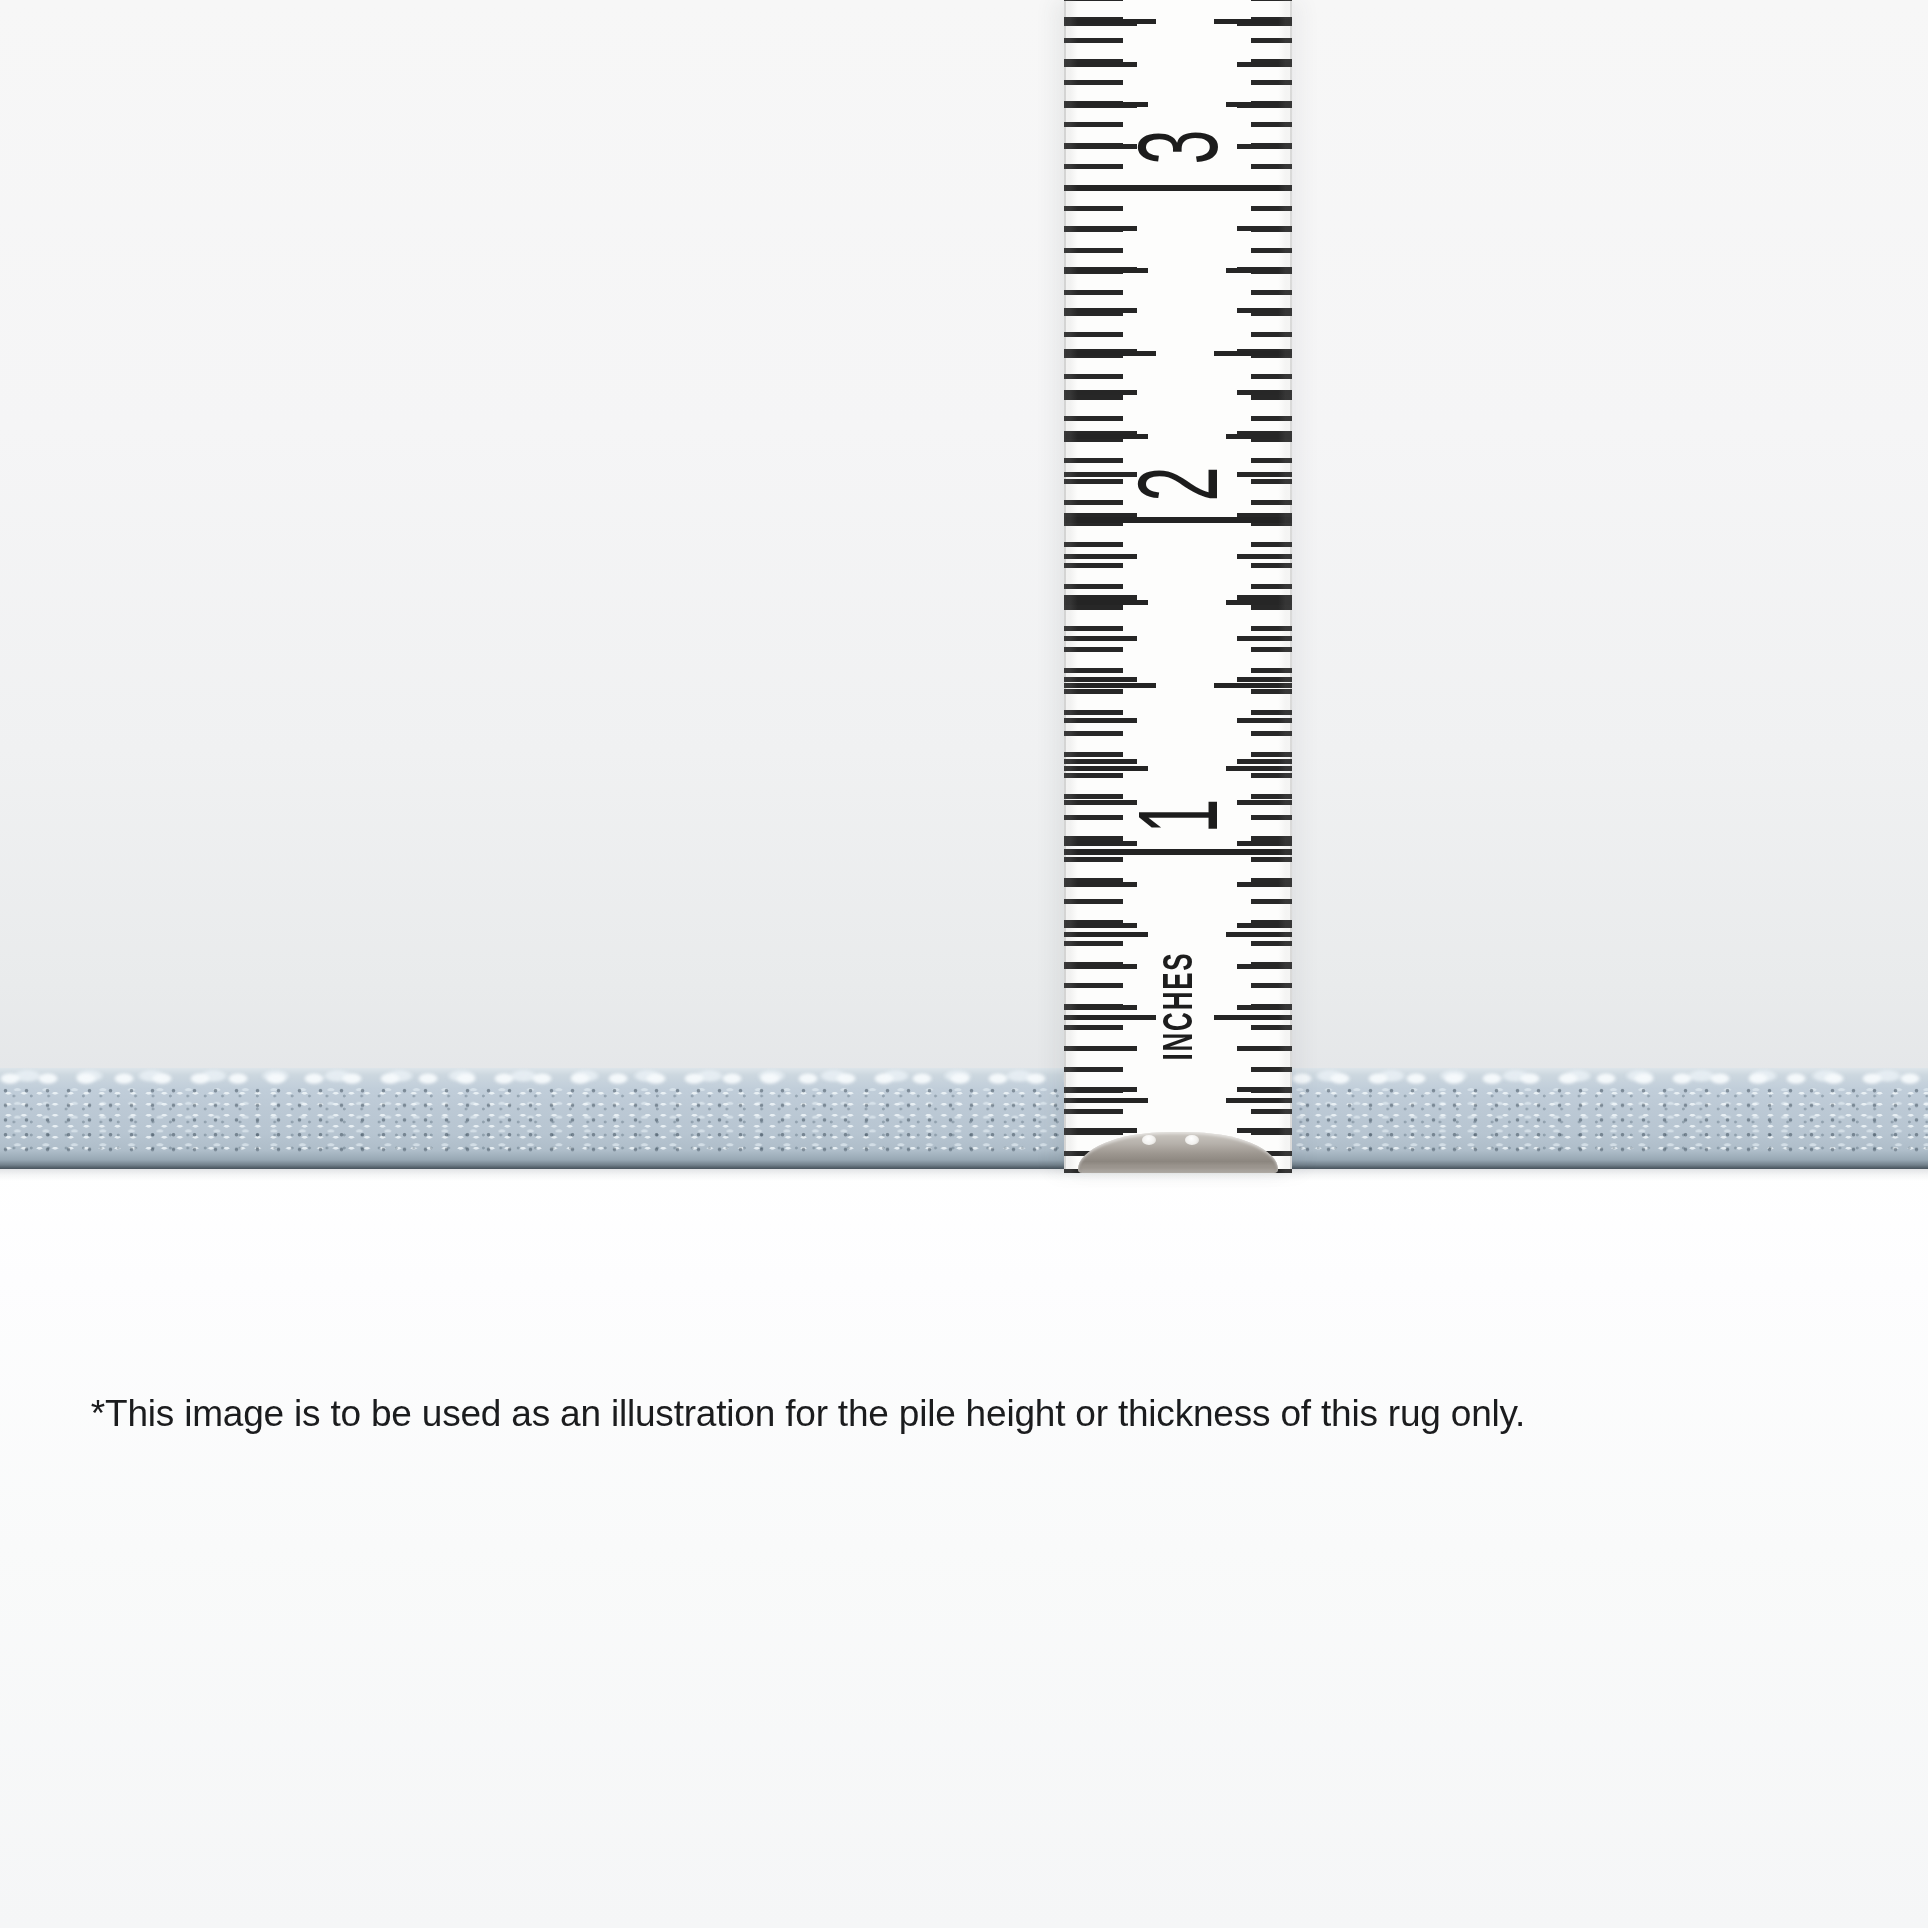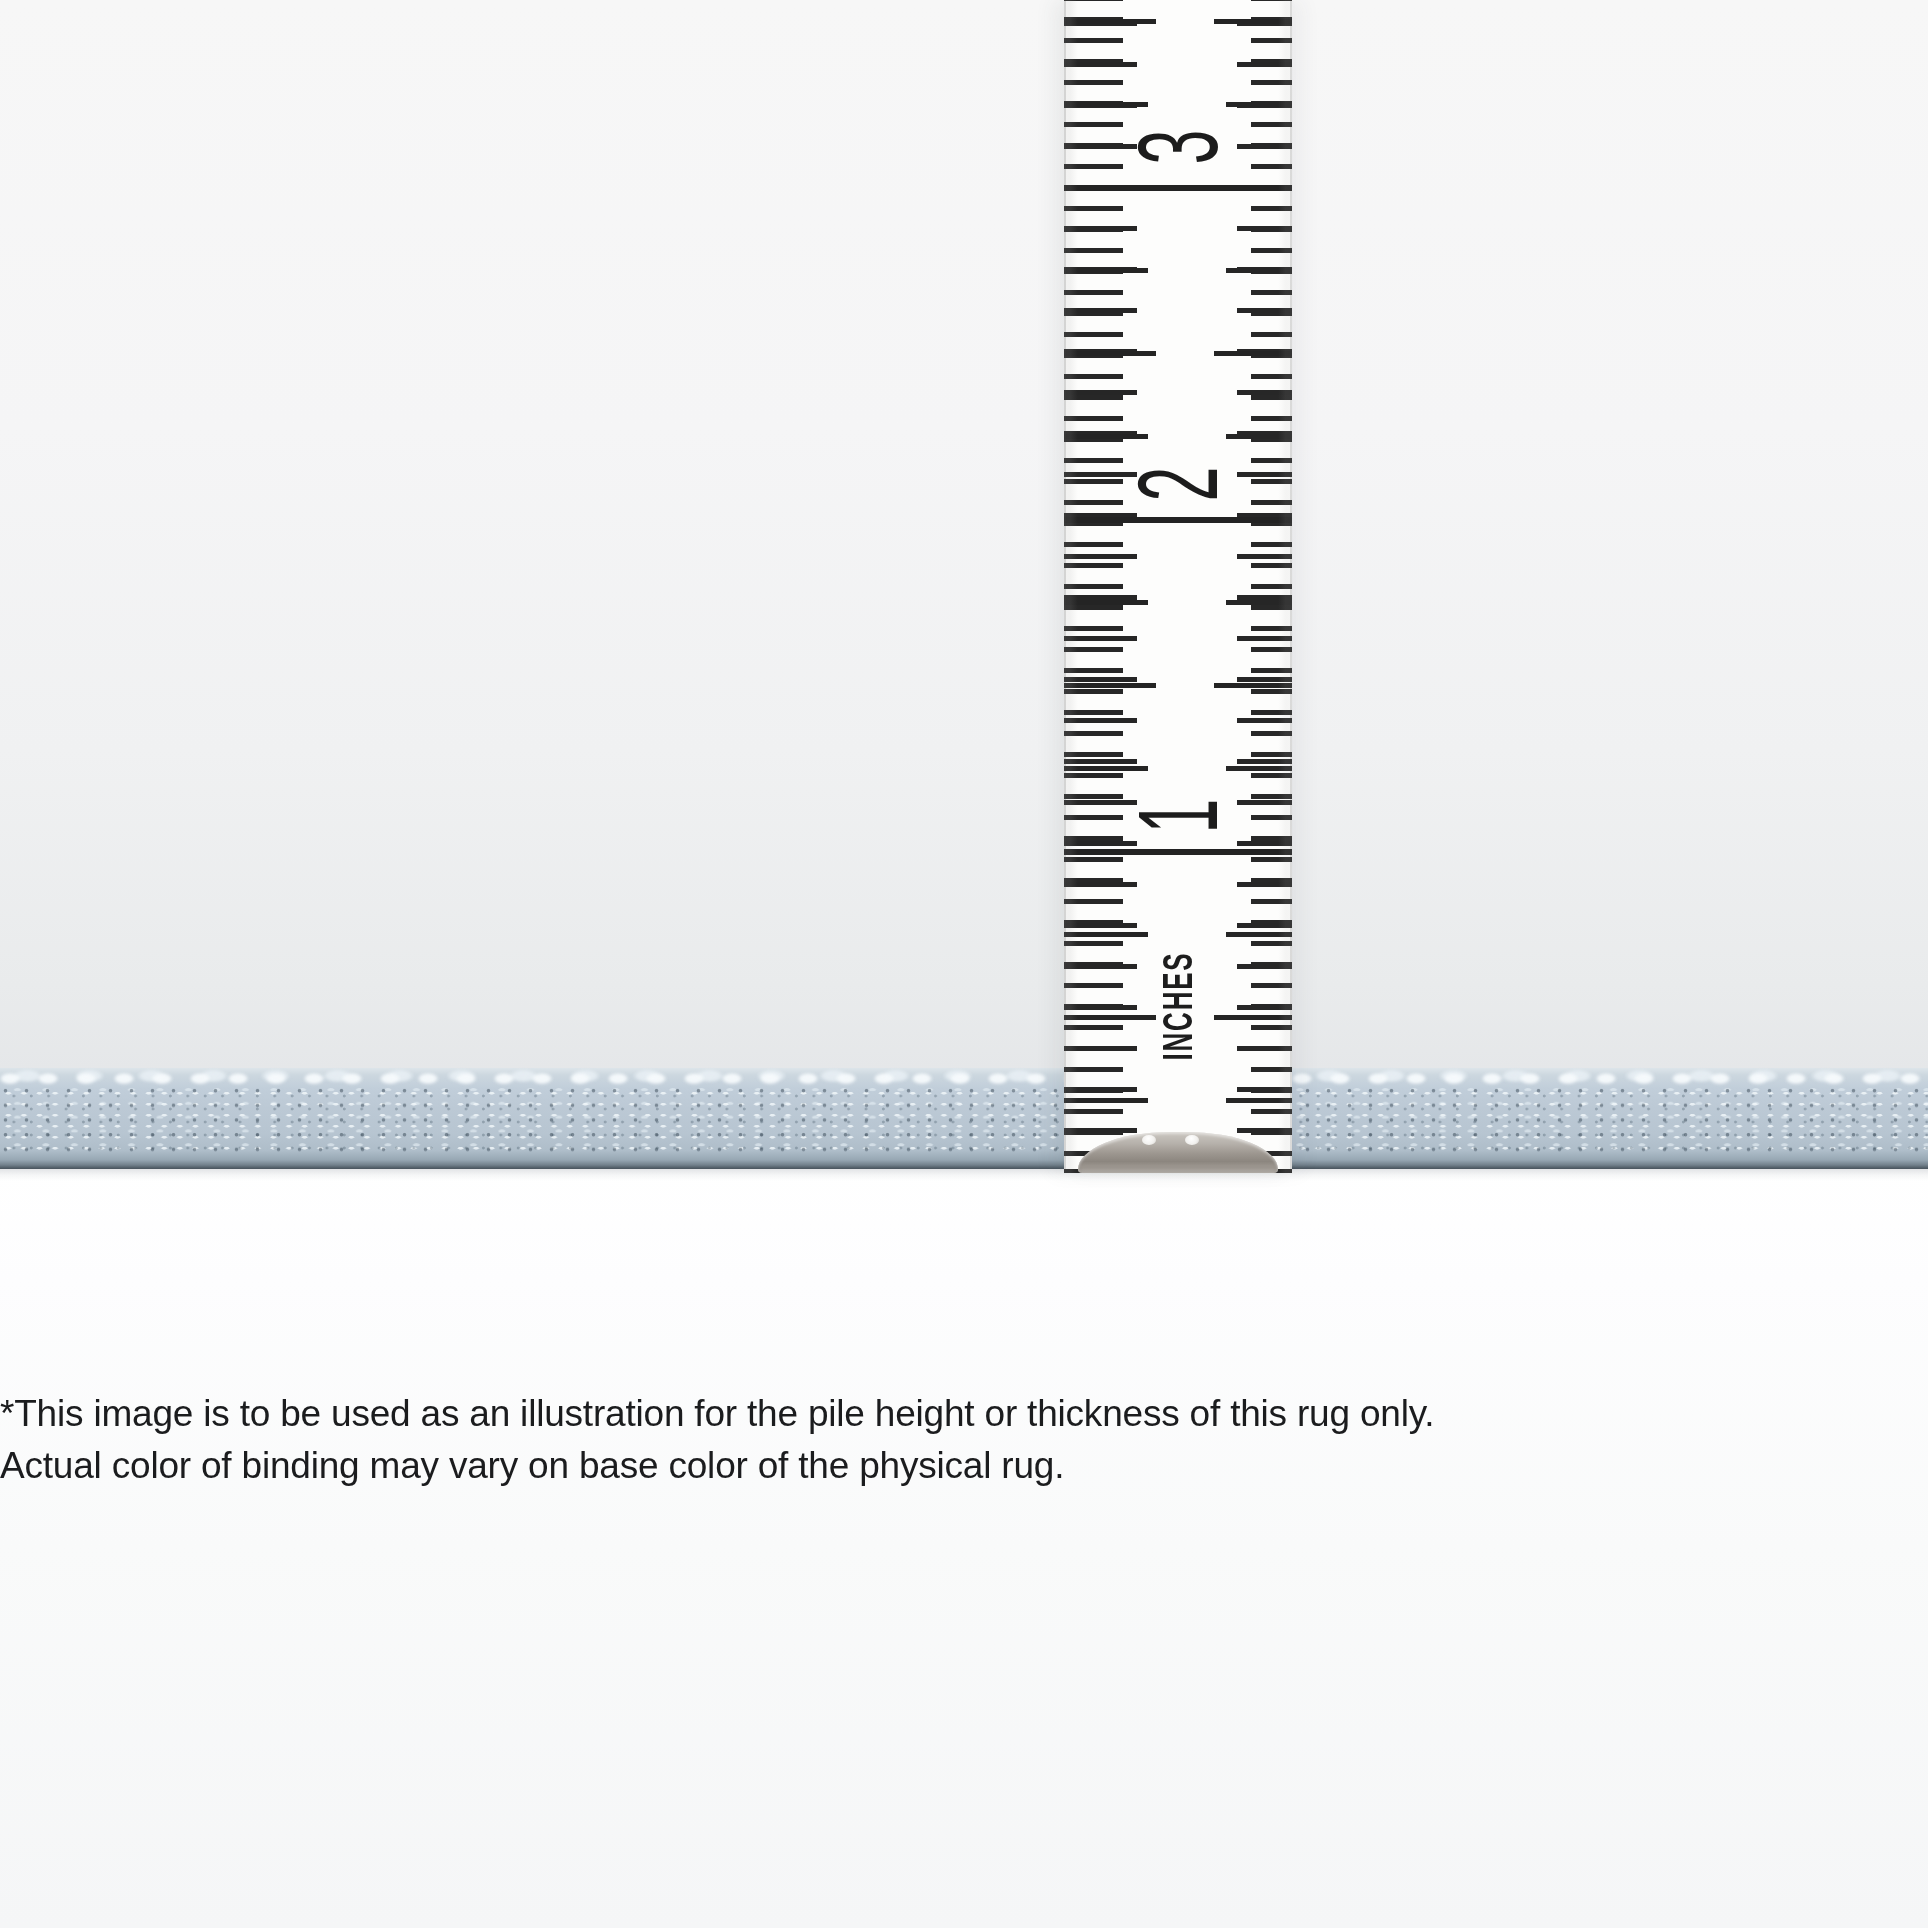--- a/index.html
+++ b/index.html
@@ -129,21 +129,21 @@
   .rivet {
     position: absolute; top: 2.8px; width: 13.8px; height: 10px; border-radius: 50%;
     background: radial-gradient(circle at 45% 35%, #ffffff 0%, #f2f1ef 55%, #d7d4d0 100%);
   }
   .rivet-left  { left: 64px; }
   .rivet-right { left: 107px; }
 
   
   .disclaimer {
     position: absolute; left: 0; top: 1388px; width: 1616px;
-    text-align: left; color: #1b1c1e;
+    text-align: center; color: #1b1c1e;
     font-size: 37px; line-height: 52px; font-weight: 500; letter-spacing: -0.2px;
   }
 </style>
 </head>
 <body>
 
 <div class="scene">
 
   <div class="wall"></div>
 
@@ -162,17 +162,16 @@
     <div class="inch-label inch-label-1">1</div>
     <div class="unit-label">INCHES</div>
     <div class="metal-tip">
       <span class="rivet rivet-left"></span>
       <span class="rivet rivet-right"></span>
     </div>
   </div>
 
   <div class="disclaimer">
     <div>*This image is to be used as an illustration for the pile height or thickness of this rug only.</div>
-    <div>Actual color of binding may vary on base color of the physical rug.</div>
   </div>
 
 </div>
 
 
 </body></html>

